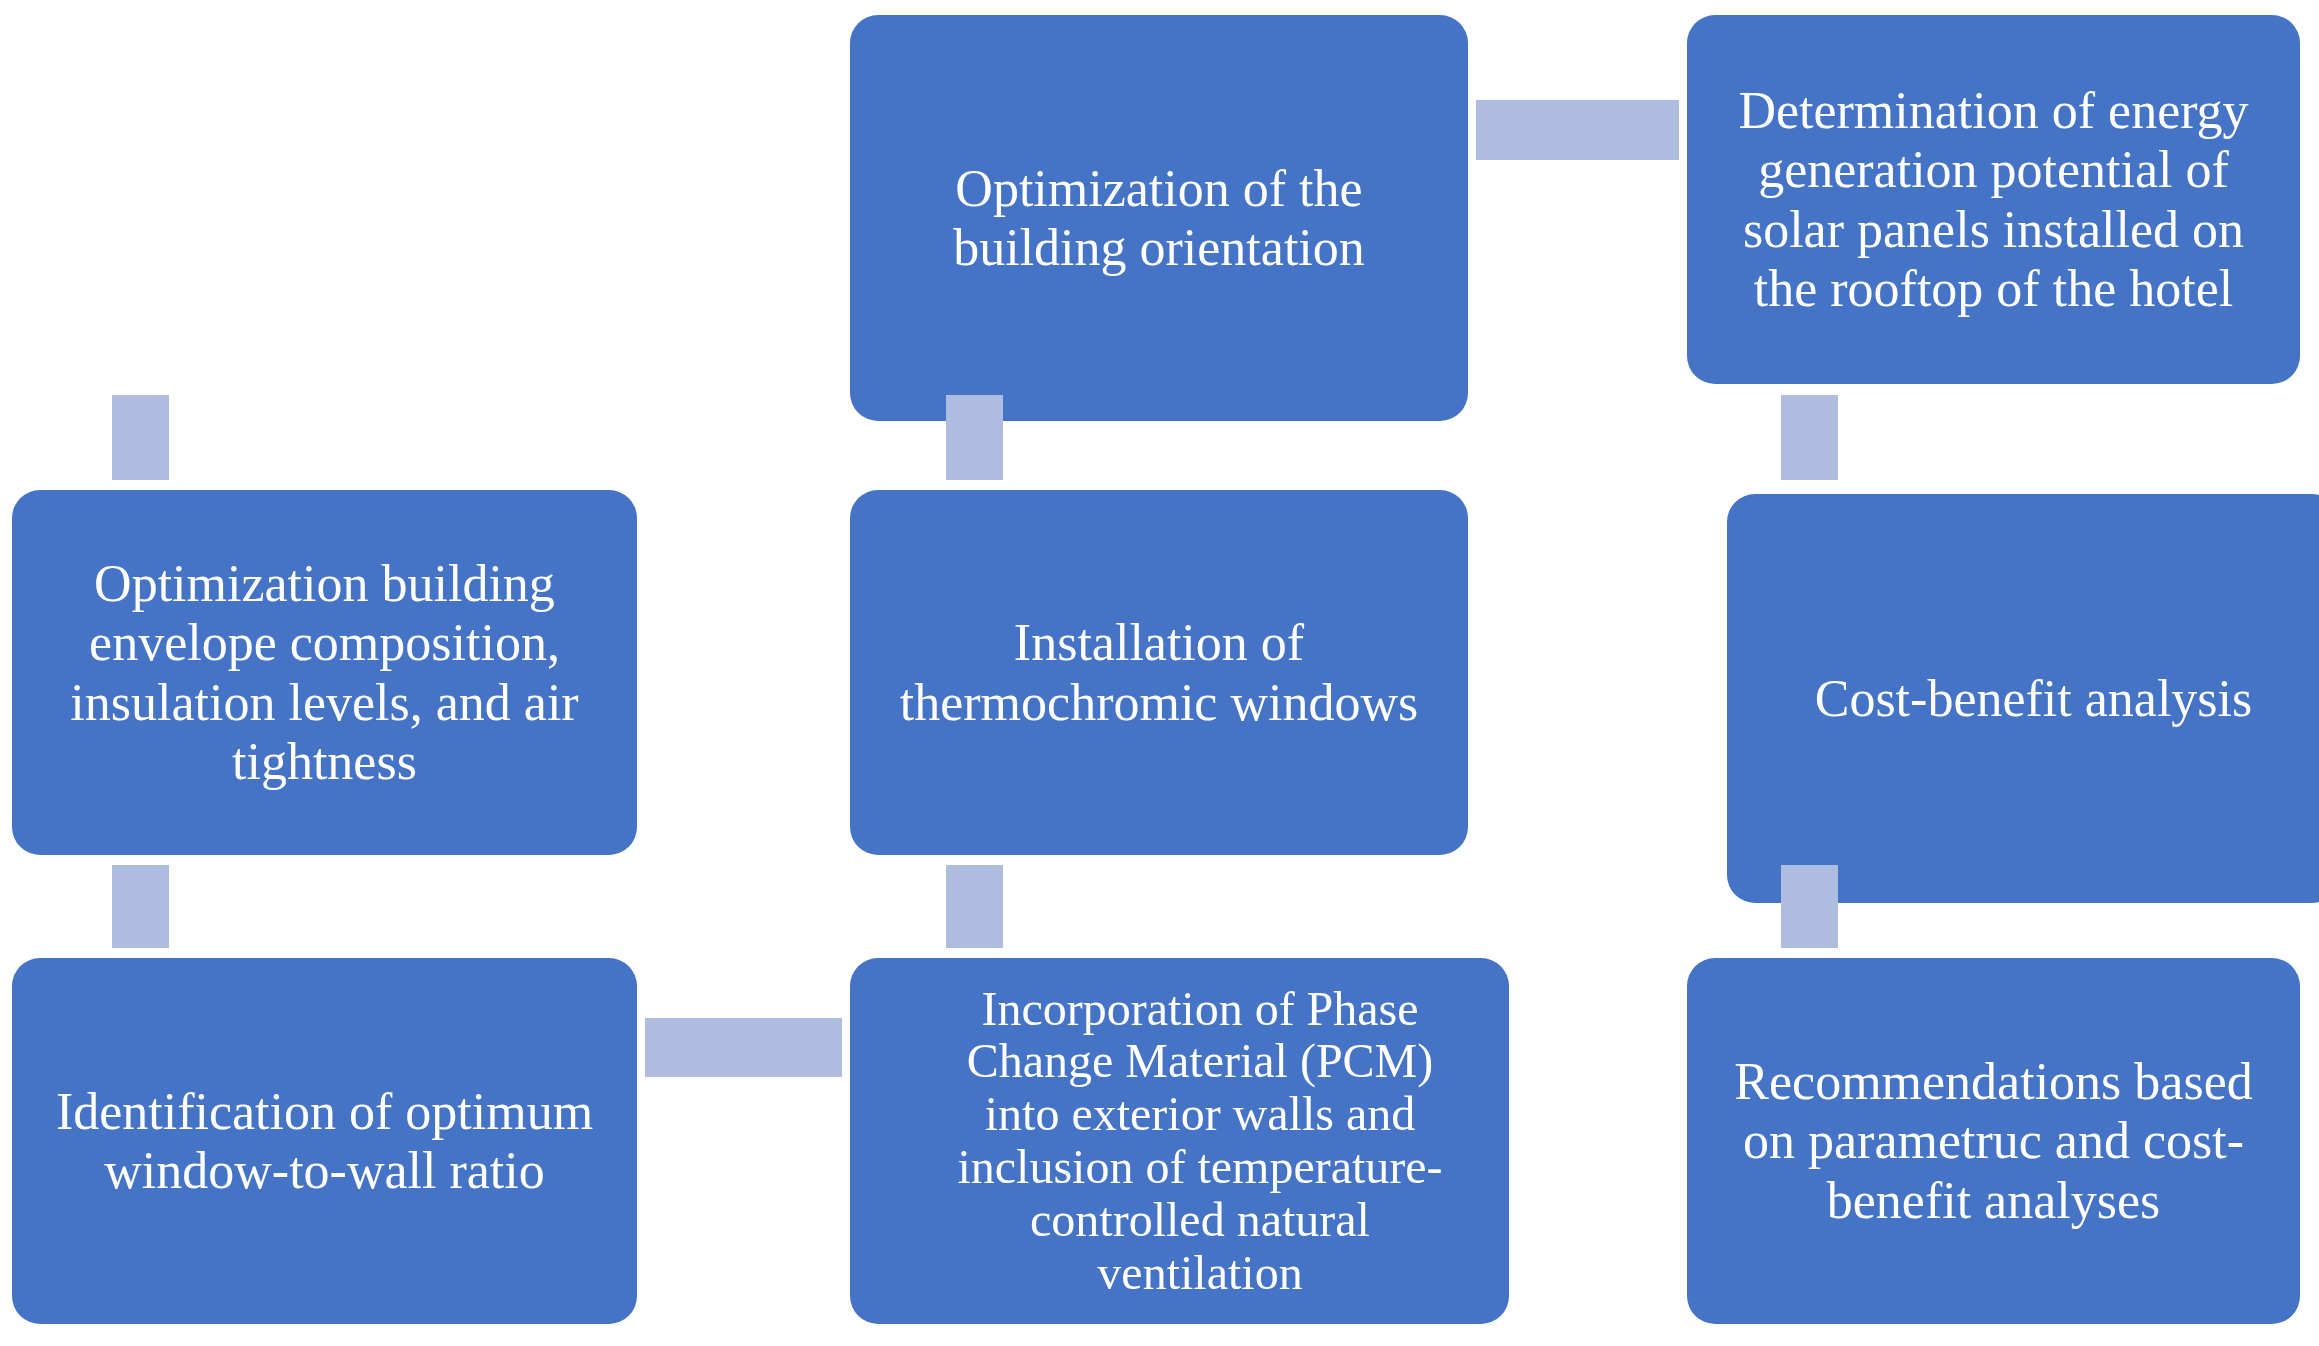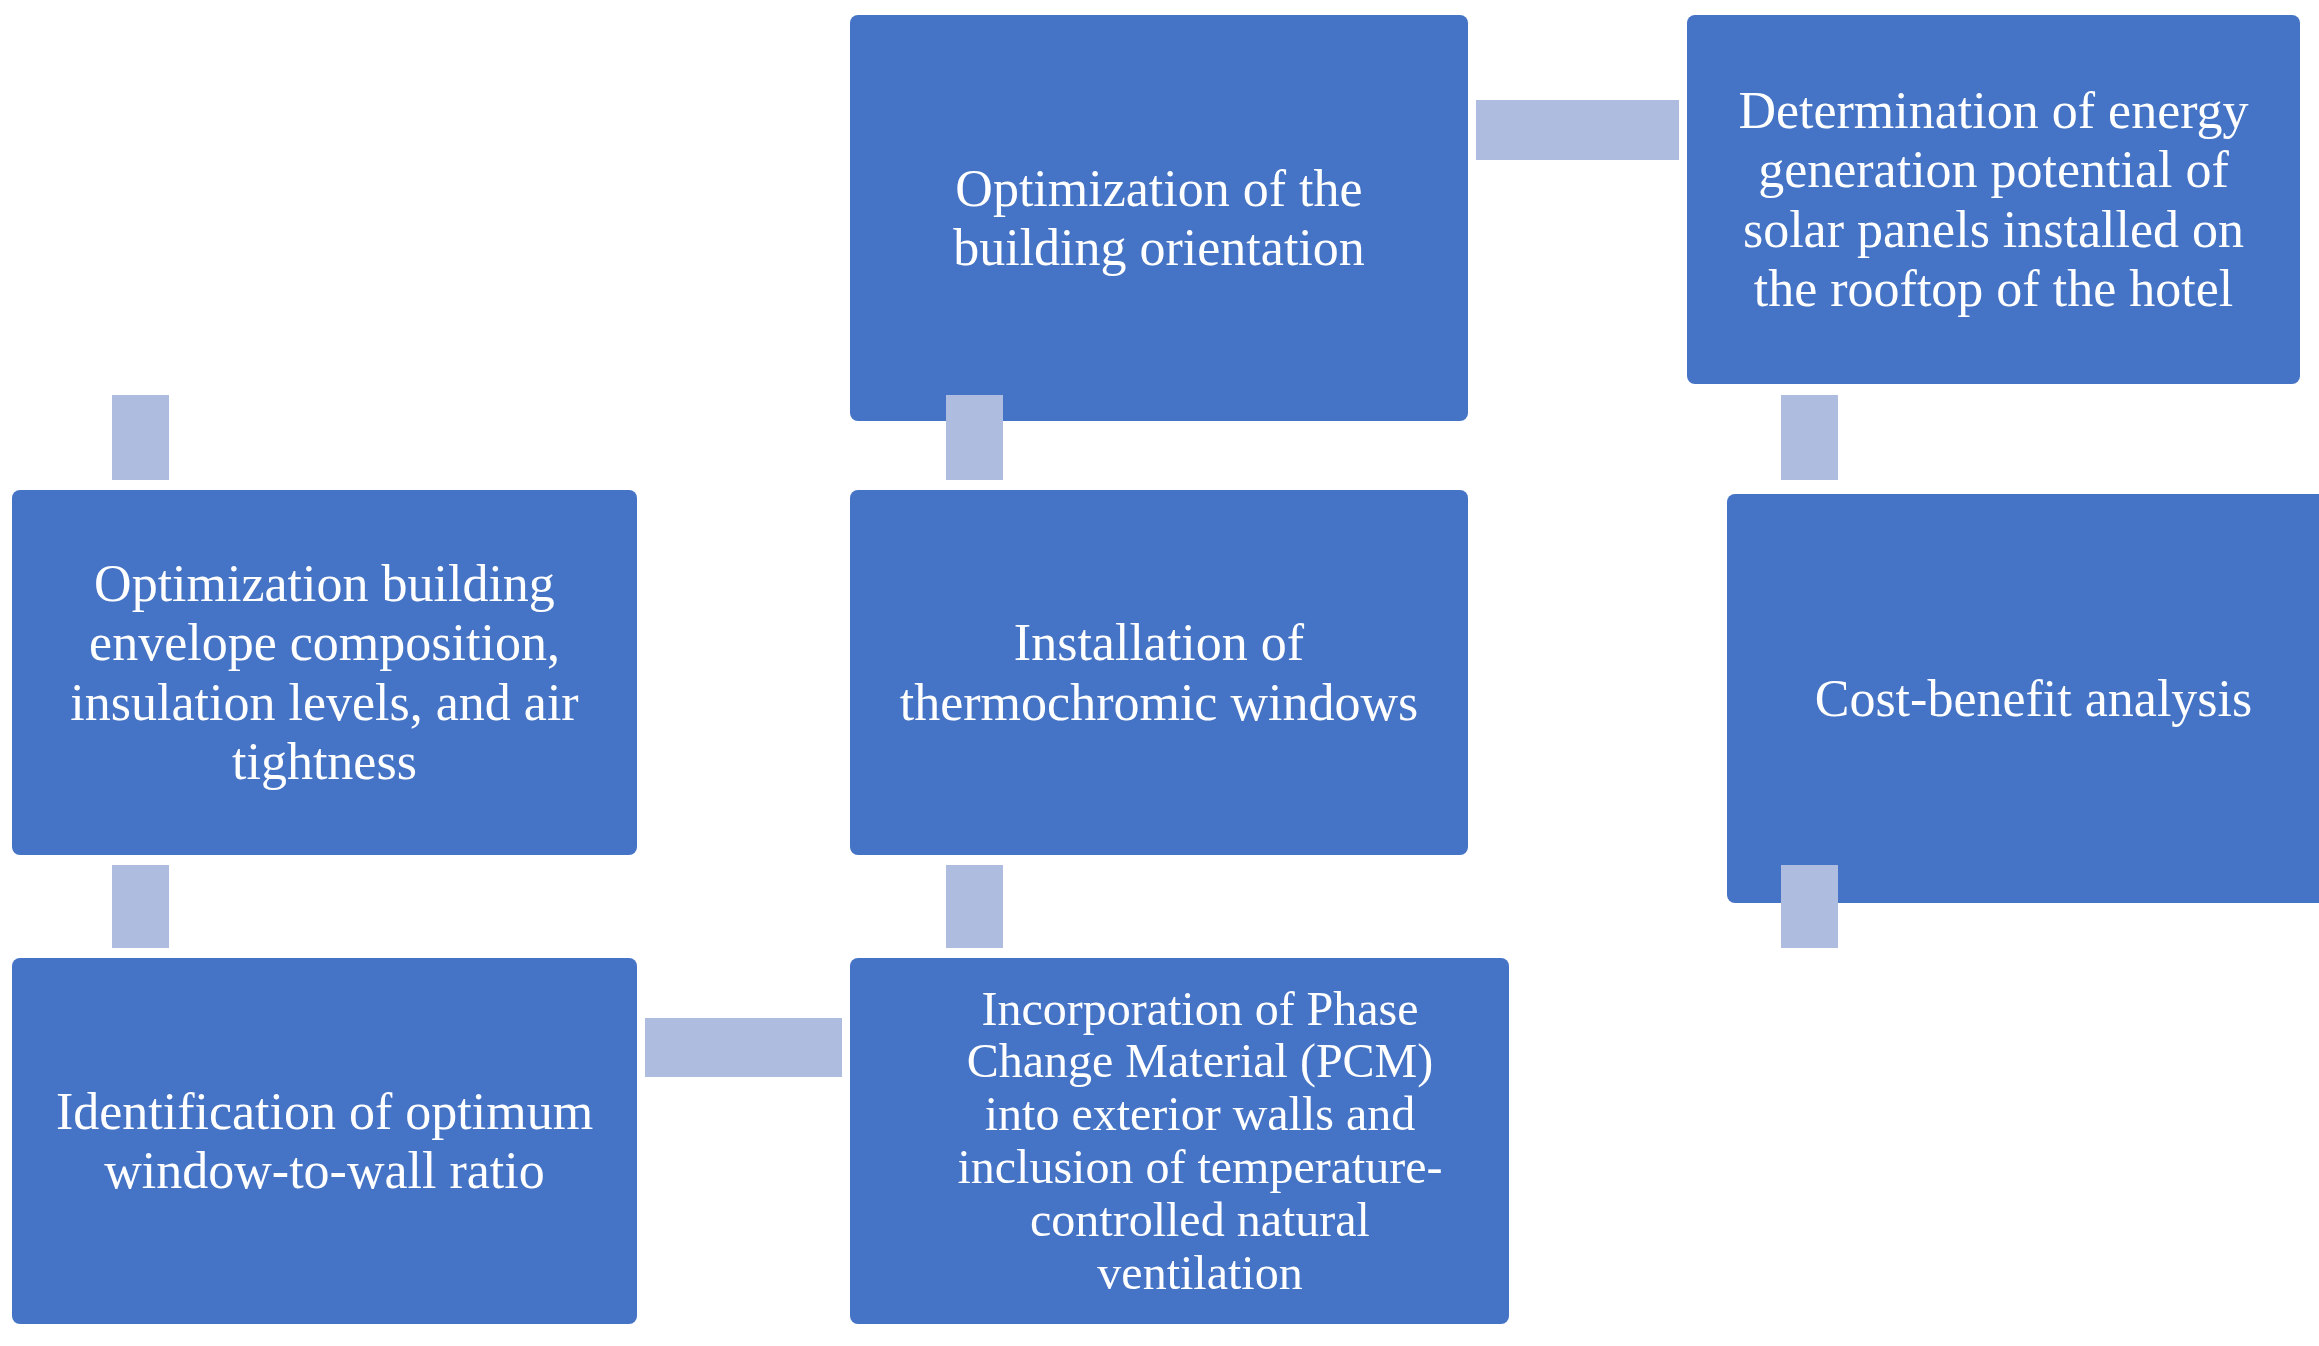--- a/index.html
+++ b/index.html
@@ -11,21 +11,21 @@
     position: relative;
     width: 2319px;
     height: 1346px;
     background: #ffffff;
     overflow: hidden;
     font-family: "Liberation Serif", "DejaVu Serif", serif;
   }
   .flow-box {
     position: absolute;
     background: #4573C5;
-    border-radius: 8px;
+    border-radius: 28px;
     color: #ffffff;
     display: flex;
     align-items: center;
     justify-content: center;
     text-align: center;
     font-size: 52px;
     line-height: 1.14;
   }
   .flow-box .label {
     white-space: pre-line;
@@ -96,20 +96,25 @@
 
   <div class="flow-box pos-c1">
     <div class="label">Determination of energy
 generation potential of
 solar panels installed on
 the rooftop of the hotel</div>
   </div>
   <div class="flow-box pos-c2">
     <div class="label">Cost-benefit analysis</div>
   </div>
+  <div class="flow-box pos-c3">
+    <div class="label">Recommendations based
+on parametruc and cost-
+benefit analyses</div>
+  </div>
 
   <div class="connector pos-v-a1-a2"></div>
   <div class="connector pos-v-a2-a3"></div>
   <div class="connector pos-h-a3-b3"></div>
   <div class="connector pos-v-b3-b2"></div>
   <div class="connector pos-v-b2-b1"></div>
   <div class="connector pos-h-b1-c1"></div>
   <div class="connector pos-v-c1-c2"></div>
   <div class="connector pos-v-c2-c3"></div>
 

